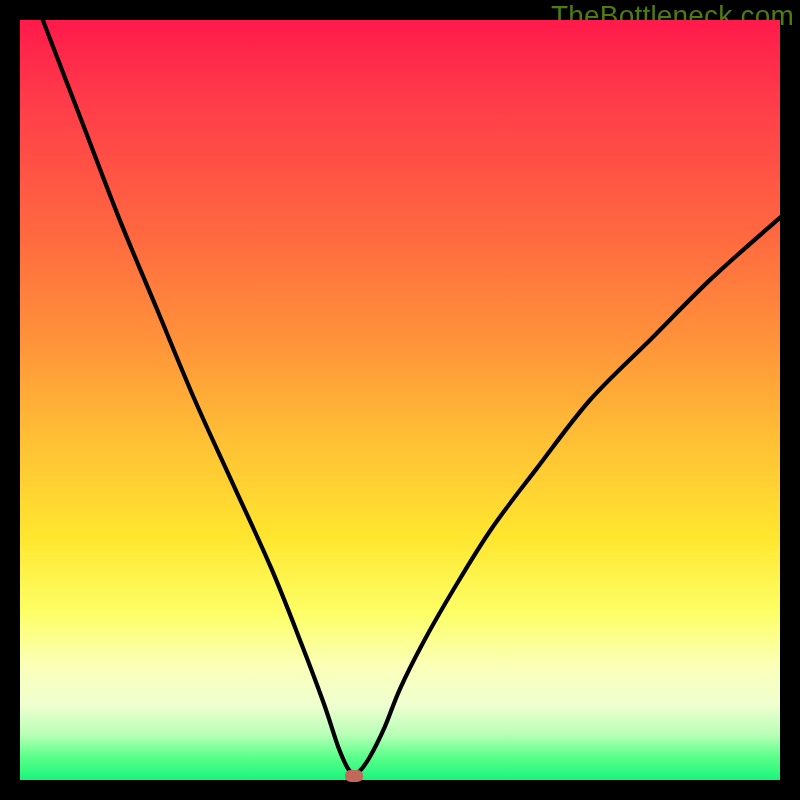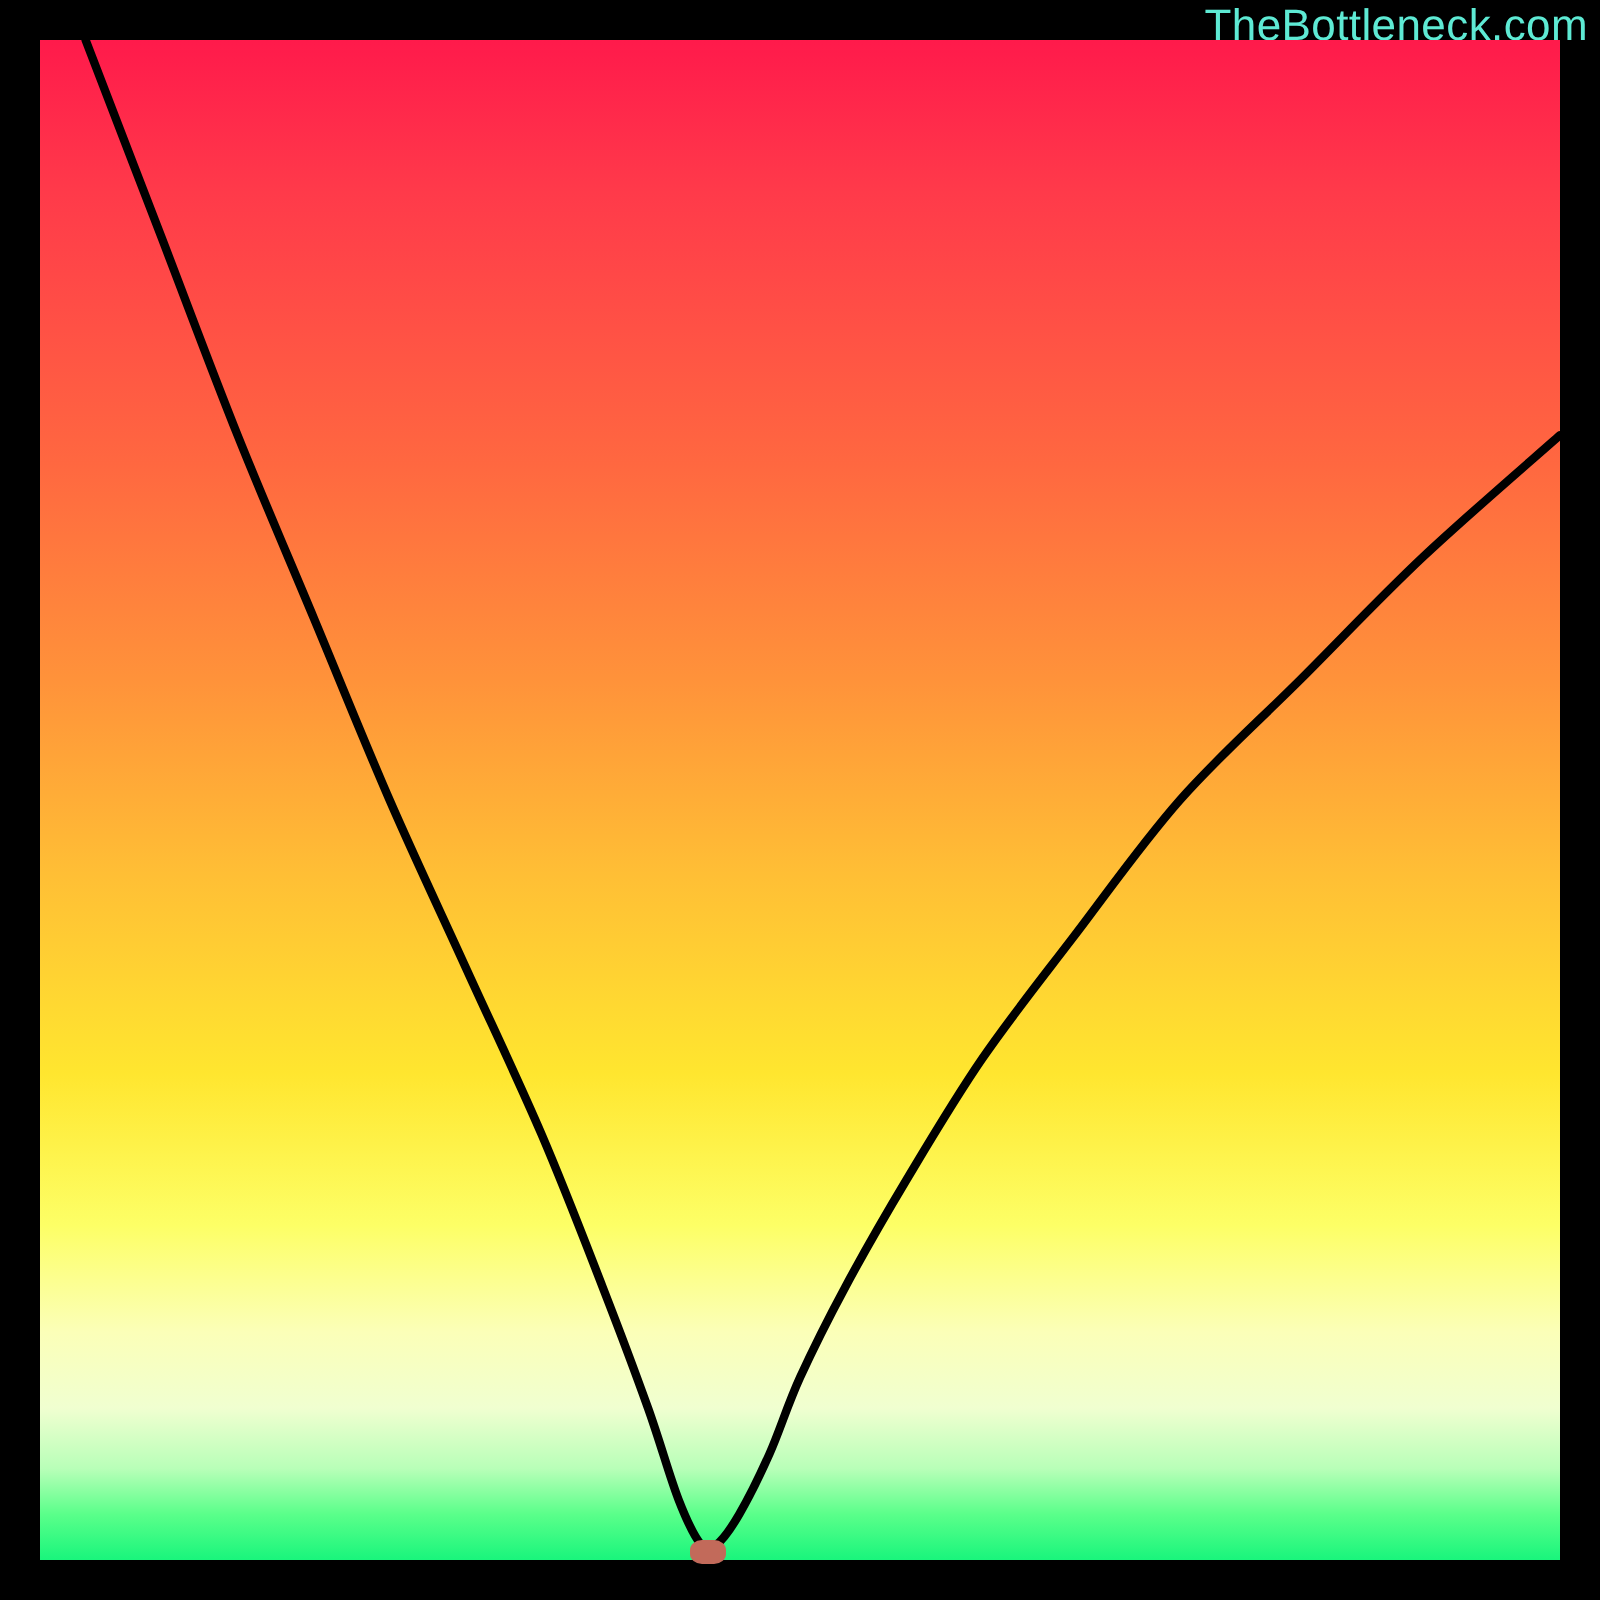--- a/index.html
+++ b/index.html
@@ -52,22 +52,22 @@
     width: 18px;
     height: 12px;
     border-radius: 6px / 5px;
     background: #c26a5a;
     transform: translate(-50%, -50%);
   }
   .watermark {
     position: absolute;
     top: 0px;
     right: 6px;
-    color: #5eead4;
-    font-size: 22px;
+    color: #4d7c0f;
+    font-size: 28px;
     font-weight: 500;
     letter-spacing: 0.2px;
     user-select: none;
   }
 </style>
 </head>
 <body>
 
 <div class="frame">
   <div class="watermark">TheBottleneck.com</div>

